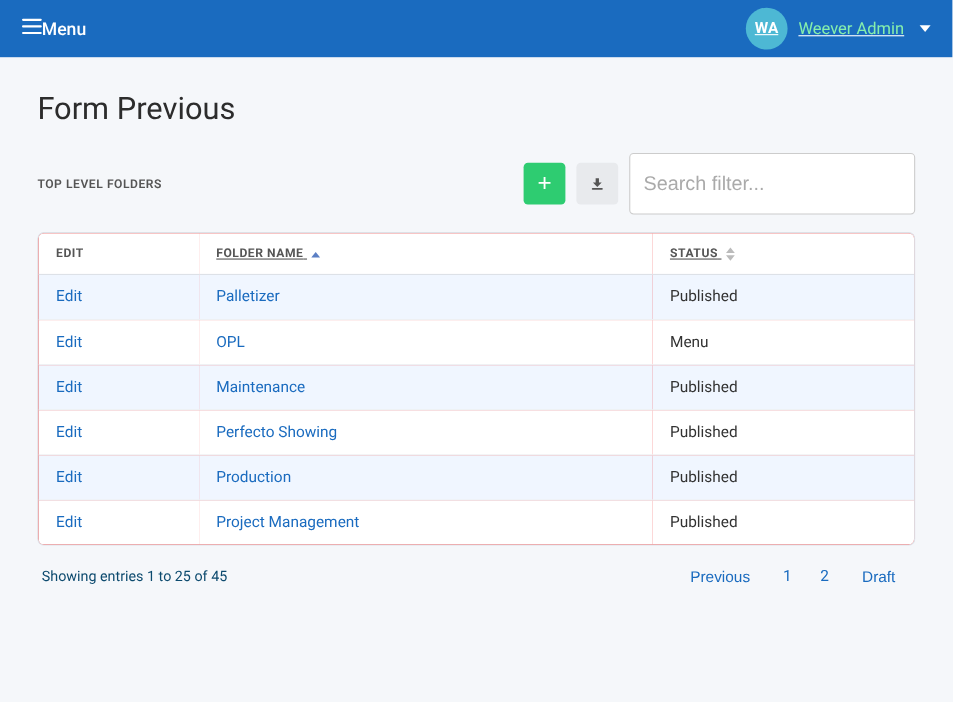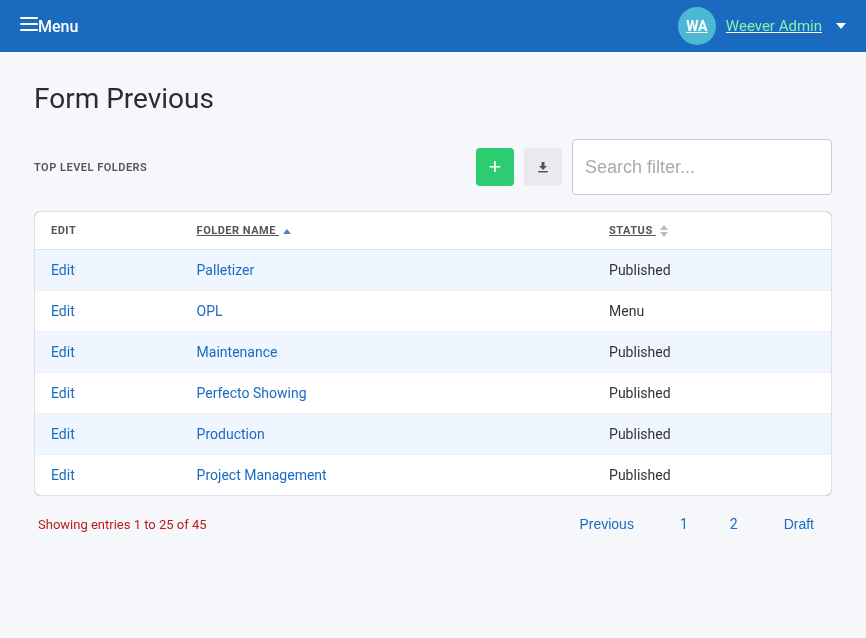--- a/index.html
+++ b/index.html
@@ -210,26 +210,26 @@
 
     
     .footer {
       display: flex;
       align-items: center;
       justify-content: space-between;
       padding: 14px 4px 0;
     }
     .showing-text {
       font-size: 13px;
-      color: #b91c1c;
+      color: #0c4a6e;
     }
     .pagination {
       display: flex;
       align-items: center;
-      gap: 22px;
+      gap: 6px;
     }
     .pagination a, .pagination button {
       font-size: 14px;
       padding: 6px 14px;
       border: none;
       background: none;
       cursor: pointer;
       color: #1a6bbf;
       border-radius: 3px;
       text-decoration: none;

